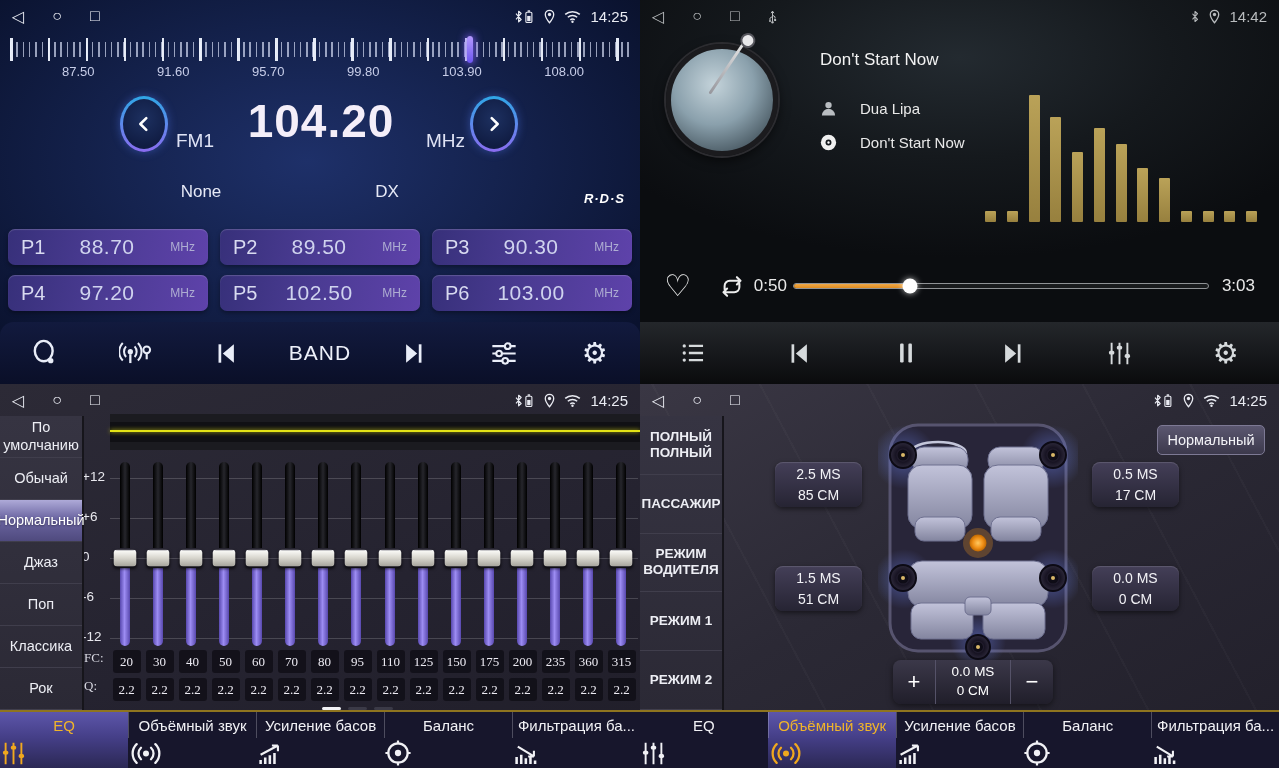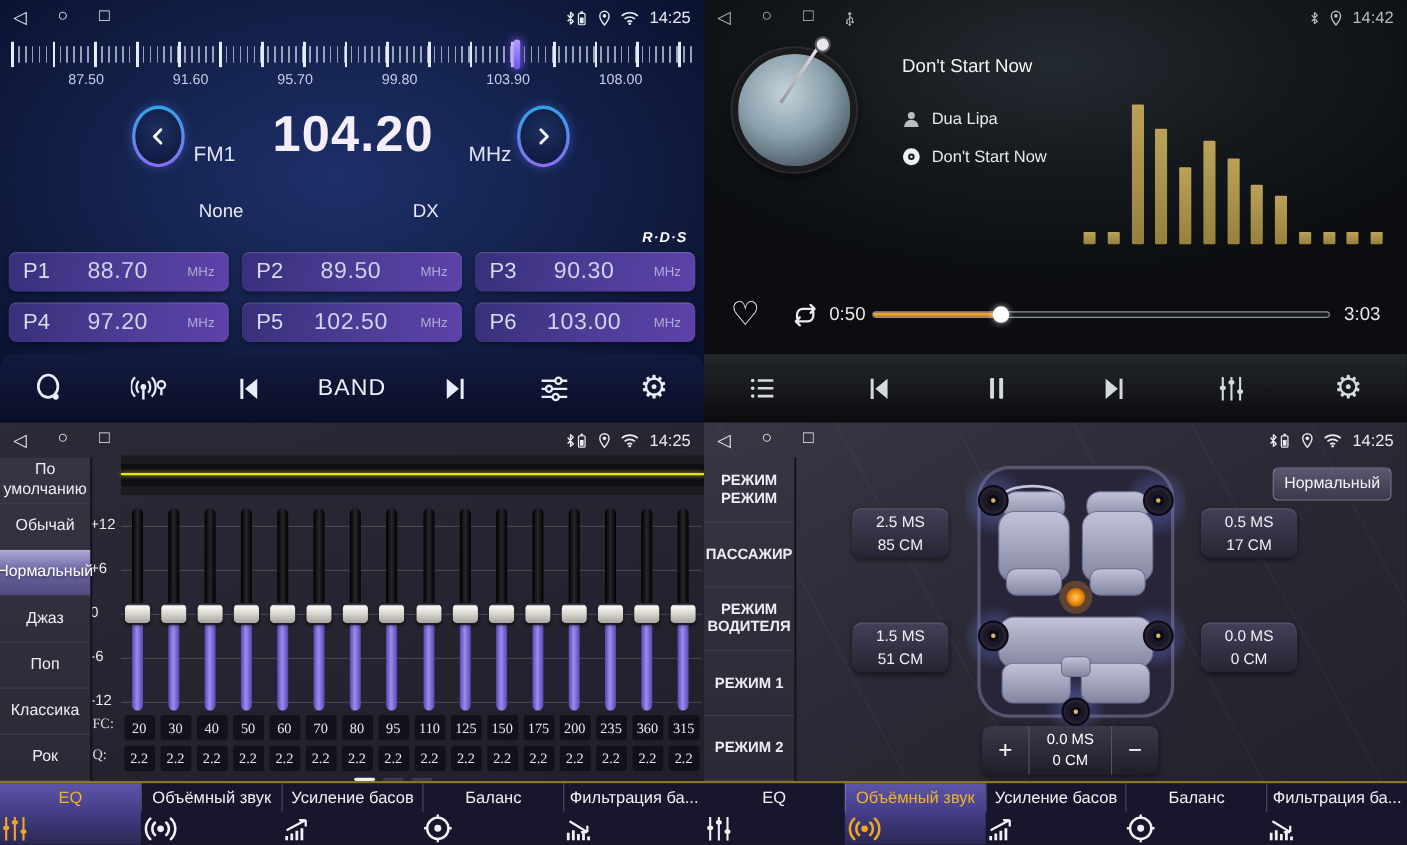--- a/index.html
+++ b/index.html
@@ -42,21 +42,21 @@
   .chev .inner { width:100%; height:100%; border-radius:50%;
     background:radial-gradient(circle at 50% 40%, #1d3060, #101c42 75%); display:flex;
     align-items:center; justify-content:center; }
   #chev-l { left:120px; } #chev-r { left:470px; }
   .band-lbl { position:absolute; left:176px; top:130px; font-size:19px; color:#dfe3f5; }
   .freq-big { position:absolute; left:226px; top:94px; width:190px; text-align:center;
     font-size:46px; font-weight:700; color:#f4eef9; letter-spacing:1px; }
   .unit-lbl { position:absolute; left:426px; top:130px; font-size:19px; color:#dfe3f5; }
   .none-lbl { position:absolute; left:168px; top:182px; width:66px; text-align:center; font-size:17px; color:#e6e9f6; }
   .dx-lbl   { position:absolute; left:372px; top:182px; width:30px; text-align:center; font-size:17px; color:#e6e9f6; }
-  .rds { position:absolute; right:15px; top:208px; font-size:13px; font-weight:800;
+  .rds { position:absolute; right:15px; top:191px; font-size:13px; font-weight:800;
     font-style:italic; color:#fff; letter-spacing:1px; }
   .presets { position:absolute; top:229px; left:8px; right:8px;
     display:grid; grid-template-columns:repeat(3,1fr); gap:10px 12px; }
   .preset { height:36px; border-radius:7px; display:flex; align-items:center; padding:0 13px;
     background:linear-gradient(100deg,#37307a 0%,#4a3b92 45%,#5e42aa 100%);
     box-shadow:inset 0 1px 1px rgba(255,255,255,.18), 0 2px 4px rgba(0,0,0,.35);
     color:#d8daf0; cursor:pointer; }
   .preset .pid  { font-size:20px; width:32px; }
   .preset .pfreq{ font-size:21px; flex:1; text-align:center; letter-spacing:.5px; color:#cfd3ee; }
   .preset .punit{ font-size:12px; width:34px; text-align:right; color:#aeadd2; }
@@ -70,21 +70,21 @@
 
   
   .album { position:absolute; left:26px; top:44px; width:112px; height:112px; border-radius:50%;
     background:radial-gradient(circle at 42% 35%, #c4d3da 0%, #8aa0ac 45%, #54656f 75%, #303b42 100%);
     border:5px solid #1b1b1e; box-shadow:0 0 0 2px #2c2c30, 0 4px 12px rgba(0,0,0,.65); }
   .tonearm { position:absolute; left:74px; top:-10px; width:3px; height:66px;
     background:linear-gradient(180deg,#ececec,#96969c); transform:rotate(34deg); transform-origin:top center; border-radius:2px; }
   .tonearm::before { content:""; position:absolute; left:-4px; top:-7px; width:11px; height:11px;
     border-radius:50%; background:#e8e8ea; border:2px solid #55555c; }
   .ptitle { position:absolute; left:180px; top:50px; font-size:17px; color:#f2f2f2; }
-  .prow { position:absolute; left:180px; display:flex; align-items:center; gap:10px; font-size:15px; color:#e9e9e9; }
+  .prow { position:absolute; left:180px; display:flex; align-items:center; gap:23px; font-size:15px; color:#e9e9e9; }
   #artist-row { top:100px; } #track-row { top:134px; }
   .visualizer { position:absolute; left:345px; top:88px; width:272px; height:134px;
     display:flex; align-items:flex-end; justify-content:space-between; }
   .vbar { width:11px; background:linear-gradient(180deg,#baa258,#97803e); border-radius:1px; }
   .progress-row { position:absolute; left:0; right:0; top:266px; height:40px; display:flex;
     align-items:center; padding:0 24px; color:#e9e9e9; }
   .heart-glyph { font-size:30px; line-height:1; color:#f0f0f0; cursor:pointer; }
   .repeat-box { margin-left:26px; cursor:pointer; }
   .ptime { font-size:17px; width:40px; text-align:right; }
   .ptrack { flex:1; position:relative; height:6px; margin:0 6px;
@@ -716,21 +716,21 @@
         <span class="icn">
           <svg width="17" height="13" viewBox="0 0 17 13">
             <path d="M1.2 4.4a11 11 0 0 1 14.6 0M3.8 7.2a7.2 7.2 0 0 1 9.4 0M6.3 9.9a3.6 3.6 0 0 1 4.4 0" fill="none" stroke="currentColor" stroke-width="1.5"></path>
             <circle cx="8.5" cy="11.7" r="1.2" fill="currentColor"></circle>
           </svg>
         </span>
         <span>14:25</span>
       </div>
     </div>
   <div class="side" id="mode-side">
-      <div class="side-item bold">РЕЖИМ РЕЖИМ</div>
+      <div class="side-item bold">ПОЛНЫЙ ПОЛНЫЙ</div>
       <div class="side-item bold">ПАССАЖИР</div>
       <div class="side-item bold">РЕЖИМ ВОДИТЕЛЯ</div>
       <div class="side-item bold">РЕЖИМ 1</div>
       <div class="side-item bold">РЕЖИМ 2</div>
     </div>
   <div class="normal-pill">Нормальный</div>
   <div class="car">
     <svg viewBox="0 0 200 246" width="200" height="246">
       <defs>
         <linearGradient id="seatg" x1="0" y1="0" x2="0" y2="1">

